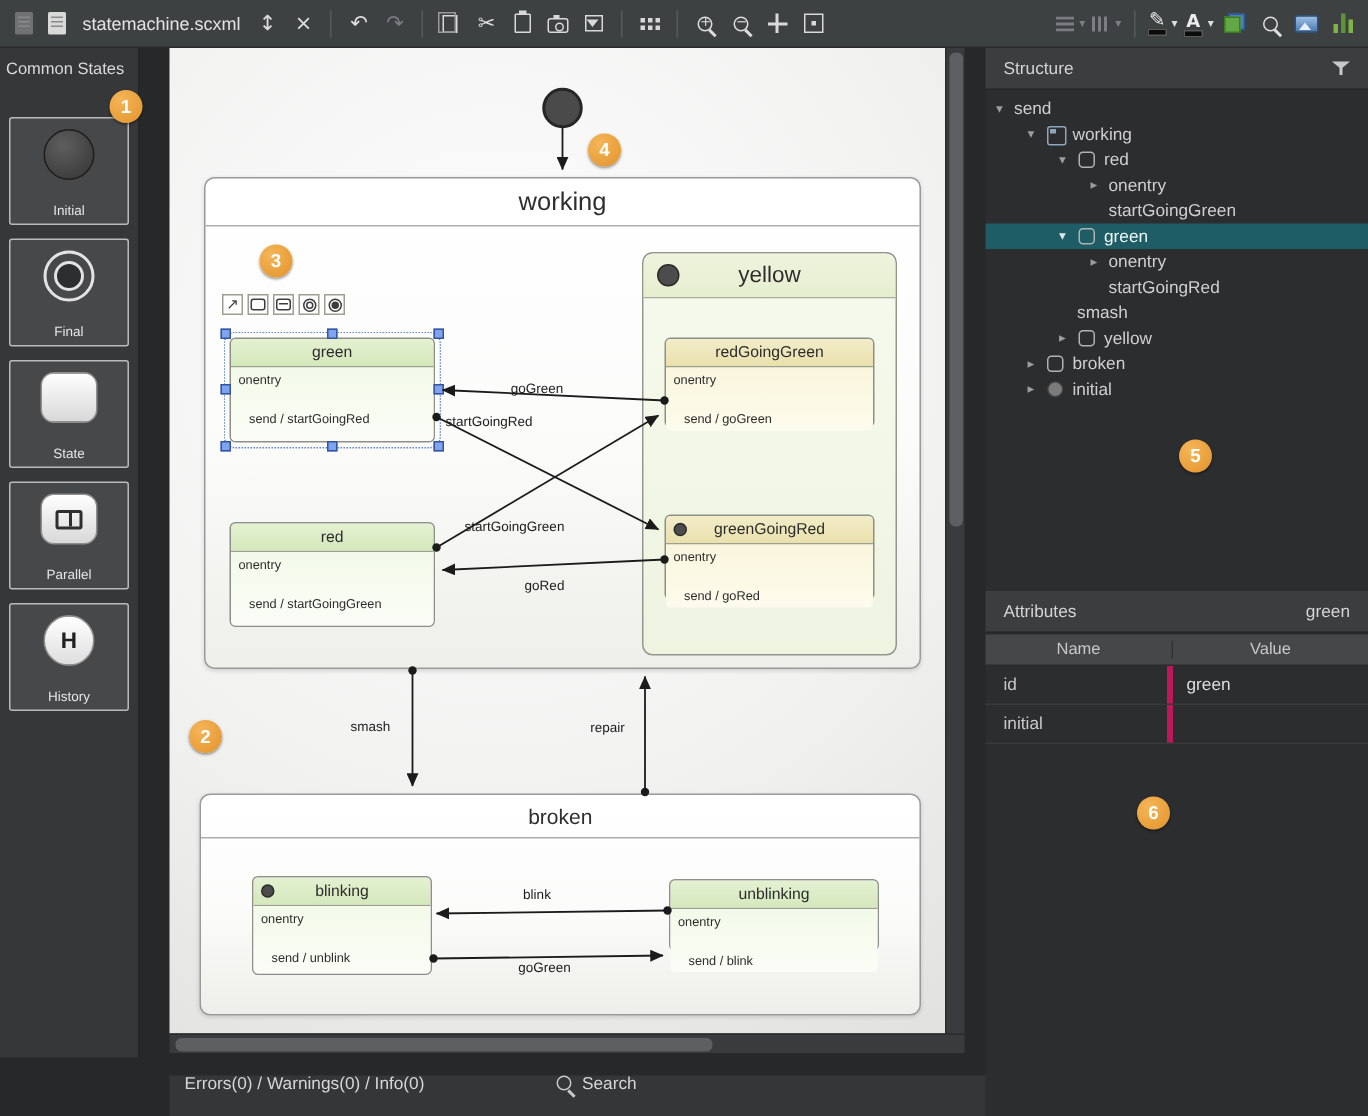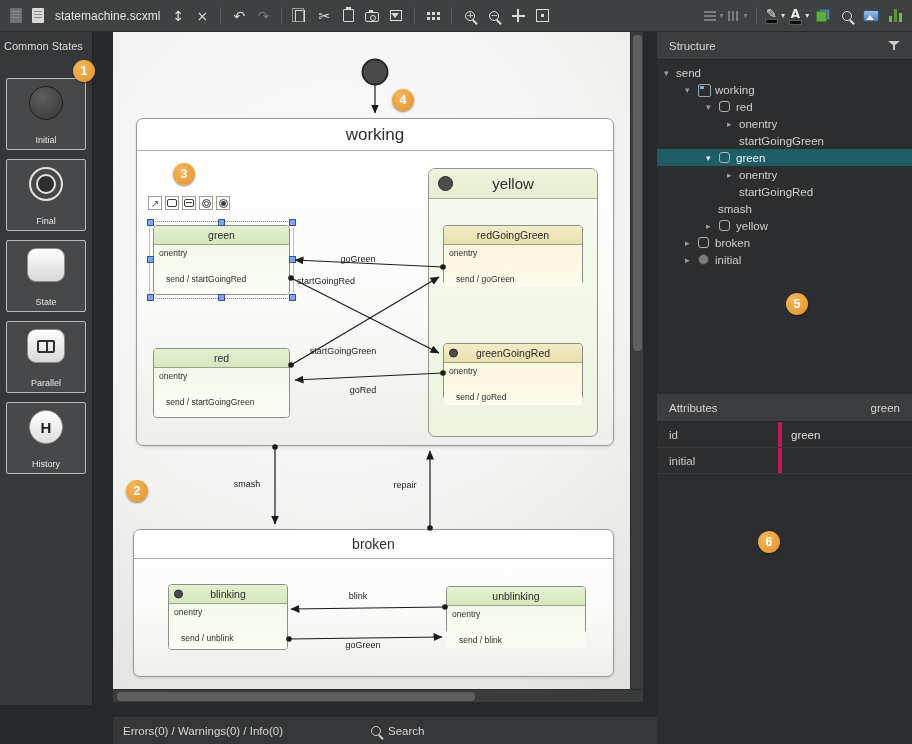--- a/index.html
+++ b/index.html
@@ -144,21 +144,21 @@
   .ctx{margin-left:auto}
   .acolhead{display:flex;height:22px;background:#454749;border-top:1px solid #2a2b2c;border-bottom:1px solid #2a2b2c;font-size:11px;color:#c8c8c8;align-items:center}
   .acol{text-align:center}
   .acol.n{width:125px;border-right:1px solid #333436}
   .acol.v{flex:1}
   .arow{display:flex;height:26px;align-items:stretch;border-bottom:1px solid #38393b;font-size:11.5px}
   .an{width:125px;padding-left:12px;color:#c9c9c9;border-right:4px solid #be185d;display:flex;align-items:center}
   .av{flex:1;padding-left:9px;color:#dedede;display:flex;align-items:center}
 
   
-  .status{position:absolute;left:113px;top:716px;width:544px;height:28px;background:#343638;border-top:1px solid #28292b;display:flex;align-items:center;padding:0 10px;font-size:11.5px;color:#d6d6d6;z-index:10}
+  .status{position:absolute;left:113px;top:716px;width:544px;height:28px;background:#343638;border-top:1px solid #28292b;display:flex;align-items:flex-start;padding:0 10px;font-size:11.5px;color:#d6d6d6;z-index:10}
   .status .mag{margin-left:88px;color:#c9c9c9}
   .stext{margin-left:7px}
 
   
   .badge{position:absolute;width:22px;height:22px;border-radius:50%;background:radial-gradient(circle at 35% 30%,#f5b558,#e2932c);color:#fff;font-size:12.5px;font-weight:bold;display:flex;align-items:center;justify-content:center;z-index:50;box-shadow:0 1px 2px rgba(0,0,0,.45)}
   .b1{left:73px;top:60px}.b2{left:126px;top:480px}.b3{left:173px;top:163px}
   .b4{left:392px;top:89px}.b5{left:786px;top:293px}.b6{left:758px;top:531px}
 </style>
 </head>
 <body>
@@ -473,20 +473,24 @@
           <span class="tico circle"></span>
           <span>initial</span>
         </div>
     </div>
 
     <div class="attrs">
       <div class="phead">
         <span>Attributes</span>
         <span class="ctx">green</span>
       </div>
+      <div class="acolhead">
+        <span class="acol n">Name</span>
+        <span class="acol v">Value</span>
+      </div>
       <div class="arow">
         <span class="an">id</span>
         <span class="av">green</span>
       </div>
       <div class="arow">
         <span class="an">initial</span>
         <span class="av"></span>
       </div>
     </div>
   </div>

